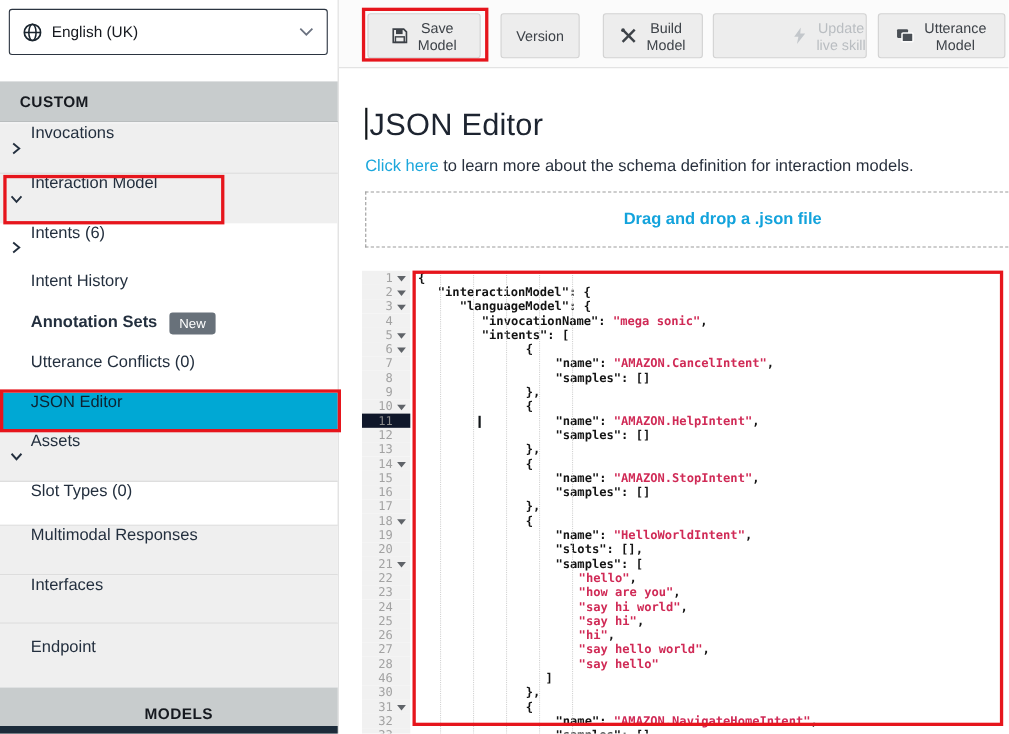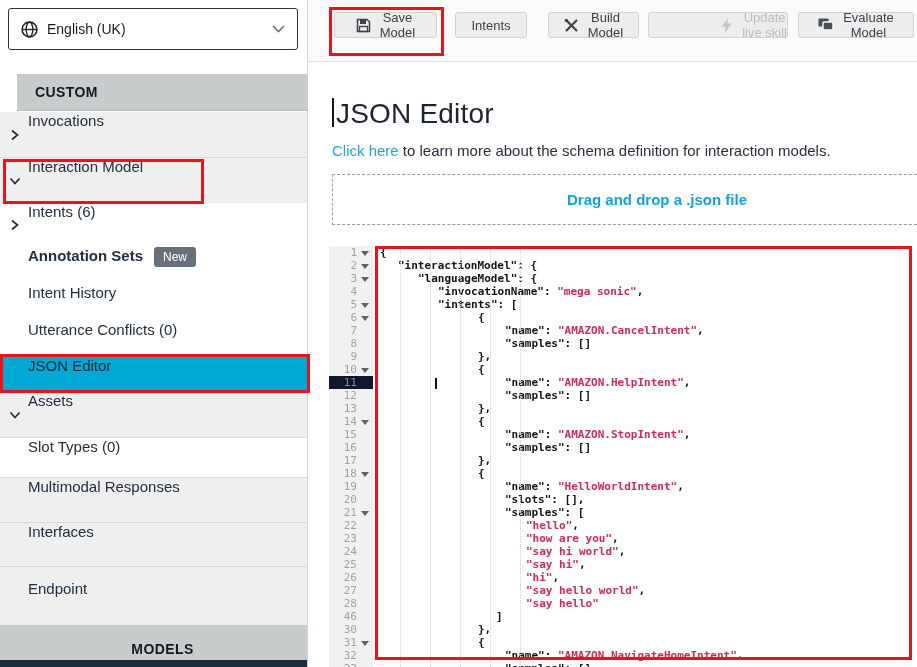--- a/index.html
+++ b/index.html
@@ -27,21 +27,21 @@
   .active-item { background:#00a8d4; color:#0d2230; }
   .badge { background:#68717a; color:#fff; font-size:12px; border-radius:3px;
     padding:3px 9px; margin-left:11px; }
   .dark-bar { position:absolute; left:0; top:660px; width:307px; height:7px;
     background:#1c2b3a; }
 
   
   .main { position:absolute; left:308px; top:0; right:0; height:667px; background:#fff; }
   .toolbar { position:absolute; left:0; top:0; right:0; height:62px;
     background:#fbfbfb; border-bottom:1px solid #e0e0e0; }
-  .tbtn { position:absolute; top:12px; height:26px; background:#ededed;
+  .tbtn { position:absolute; top:12px; height:41px; background:#ededed;
     border:1px solid #d2d2d2; border-radius:3px; display:flex; align-items:center;
     justify-content:center; gap:9px; font-size:13px; line-height:15px;
     color:#3d4248; text-align:center; cursor:pointer; }
   .tbtn.disabled { color:#b9bdc1; cursor:default;justify-content:flex-end; }
 
   .content { position:absolute; left:0; top:62px; right:0; bottom:0; }
   h1.title { position:absolute; left:24px; top:36px; font-size:28px; font-weight:400;
     color:#1d2430; letter-spacing:.2px; }
   .caret-title { display:inline-block; width:2px; height:29px; background:#101417;
     vertical-align:-4px; margin-right:2px; }
@@ -95,21 +95,21 @@
         </svg>
       </span>
       <span class="label">English (UK)</span>
       <span>
         <svg width="13" height="8" viewBox="0 0 13 8">
           <polyline points="1,1 6.5,6.5 12,1" fill="none" stroke="#6b7280" stroke-width="1.6"></polyline>
         </svg>
       </span>
     </div>
 
-    <div class="sec-header" style="top:74px; height:37px;margin-left:17px;">
+    <div class="sec-header" style="top:74px; height:37px;">
       <span>CUSTOM</span>
     </div>
 
     <div class="nav">
       <div class="nav-item bg-grey bb" style="height:46px;">
         <span class="chev">
           <svg width="11" height="12" viewBox="0 0 11 12">
               <polyline points="3,1.5 8.5,6 3,10.5" fill="none" stroke="#232f3e" stroke-width="1.7"></polyline>
             </svg>
         </span>
@@ -124,26 +124,26 @@
         <span>Interaction Model</span>
       </div>
       <div class="nav-item" style="height:44px;">
         <span class="chev">
           <svg width="11" height="12" viewBox="0 0 11 12">
               <polyline points="3,1.5 8.5,6 3,10.5" fill="none" stroke="#232f3e" stroke-width="1.7"></polyline>
             </svg>
         </span>
         <span>Intents (6)</span>
       </div>
+      <div class="nav-item" style="height:37px;">
+        <span>Intent History</span>
+      </div>
       <div class="nav-item" style="height:37px; font-weight:bold;">
         <span>Annotation Sets</span>
         <span class="badge" style="font-weight:normal;">New</span>
-      </div>
-      <div class="nav-item" style="height:37px;">
-        <span>Intent History</span>
       </div>
       <div class="nav-item" style="height:36px;">
         <span>Utterance Conflicts (0)</span>
       </div>
       <div class="nav-item active-item" style="height:34px;">
         <span>JSON Editor</span>
       </div>
       <div class="nav-item bg-grey bb" style="height:47px; border-top:1px solid #d9d9d9;">
         <span class="chev" style="margin-top:-4px;">
           <svg width="12" height="9" viewBox="0 0 12 9">
@@ -179,21 +179,21 @@
         <span>
           <svg width="15" height="15" viewBox="0 0 15 15">
             <path d="M1.5 1.5 h9.5 l2.5 2.5 v9.5 h-12 z" fill="none" stroke="#3d4248" stroke-width="1.5"></path>
             <rect x="4" y="1.5" width="6" height="4.5" fill="#3d4248"></rect>
             <rect x="3.5" y="8.5" width="8" height="5" fill="none" stroke="#3d4248" stroke-width="1.3"></rect>
           </svg>
         </span>
         <span><span>Save</span><br><span>Model</span></span>
       </div>
       <div class="tbtn" style="left:147px; width:72px;">
-        <span>Intents</span>
+        <span>Version</span>
       </div>
       <div class="tbtn" style="left:240px; width:91px;">
         <span>
           <svg width="15" height="15" viewBox="0 0 15 15">
             <line x1="2" y1="2" x2="13" y2="13" stroke="#3d4248" stroke-width="2.2"></line>
             <line x1="13" y1="2" x2="2" y2="13" stroke="#3d4248" stroke-width="2.2"></line>
             <circle cx="2.4" cy="2.4" r="1.7" fill="#3d4248"></circle>
           </svg>
         </span>
         <span><span>Build</span><br><span>Model</span></span>
@@ -206,21 +206,21 @@
         </span>
         <span><span>Update</span><br><span>live skill</span></span>
       </div>
       <div class="tbtn" style="left:490px; width:116px;">
         <span>
           <svg width="16" height="14" viewBox="0 0 16 14">
             <rect x="0.5" y="0.5" width="10" height="8" rx="1" fill="#4a4f55"></rect>
             <rect x="5" y="4" width="10" height="8" rx="1" fill="#4a4f55" stroke="#fbfbfb" stroke-width="1.4"></rect>
           </svg>
         </span>
-        <span><span>Evaluate</span><br><span>Model</span></span>
+        <span><span>Utterance</span><br><span>Model</span></span>
       </div>
     </div>
 
     <div class="content">
       <h1 class="title"><span class="caret-title"></span><span>JSON Editor</span></h1>
       <div class="intro">
         <span class="link">Click here</span><span> to learn more about the schema definition for interaction models.</span>
       </div>
       <div class="dropzone">
         <span>Drag and drop a .json file</span>

